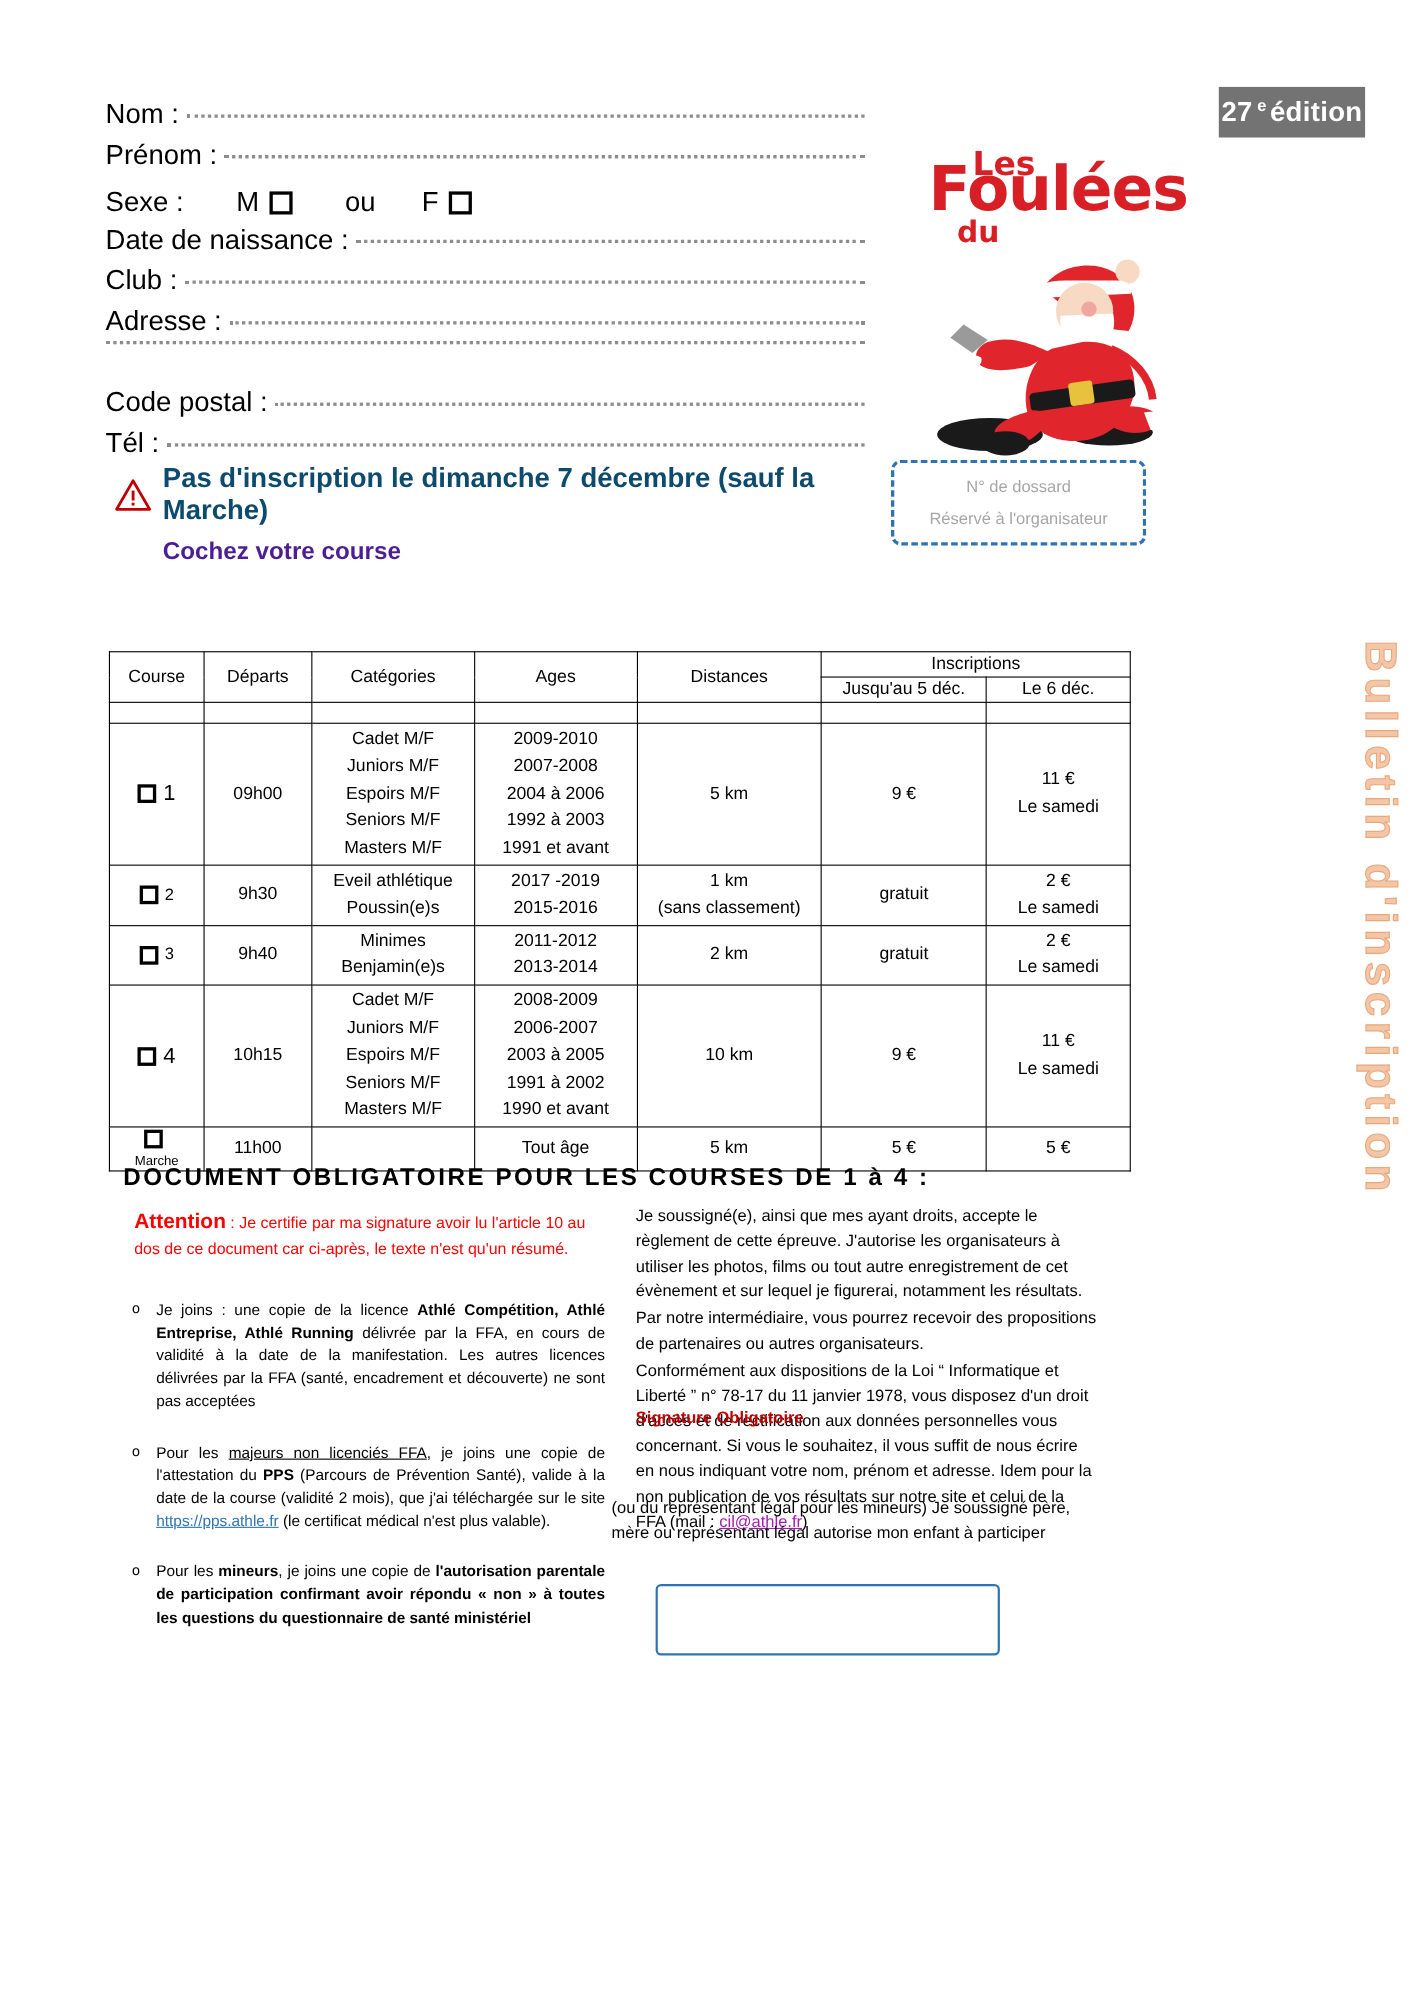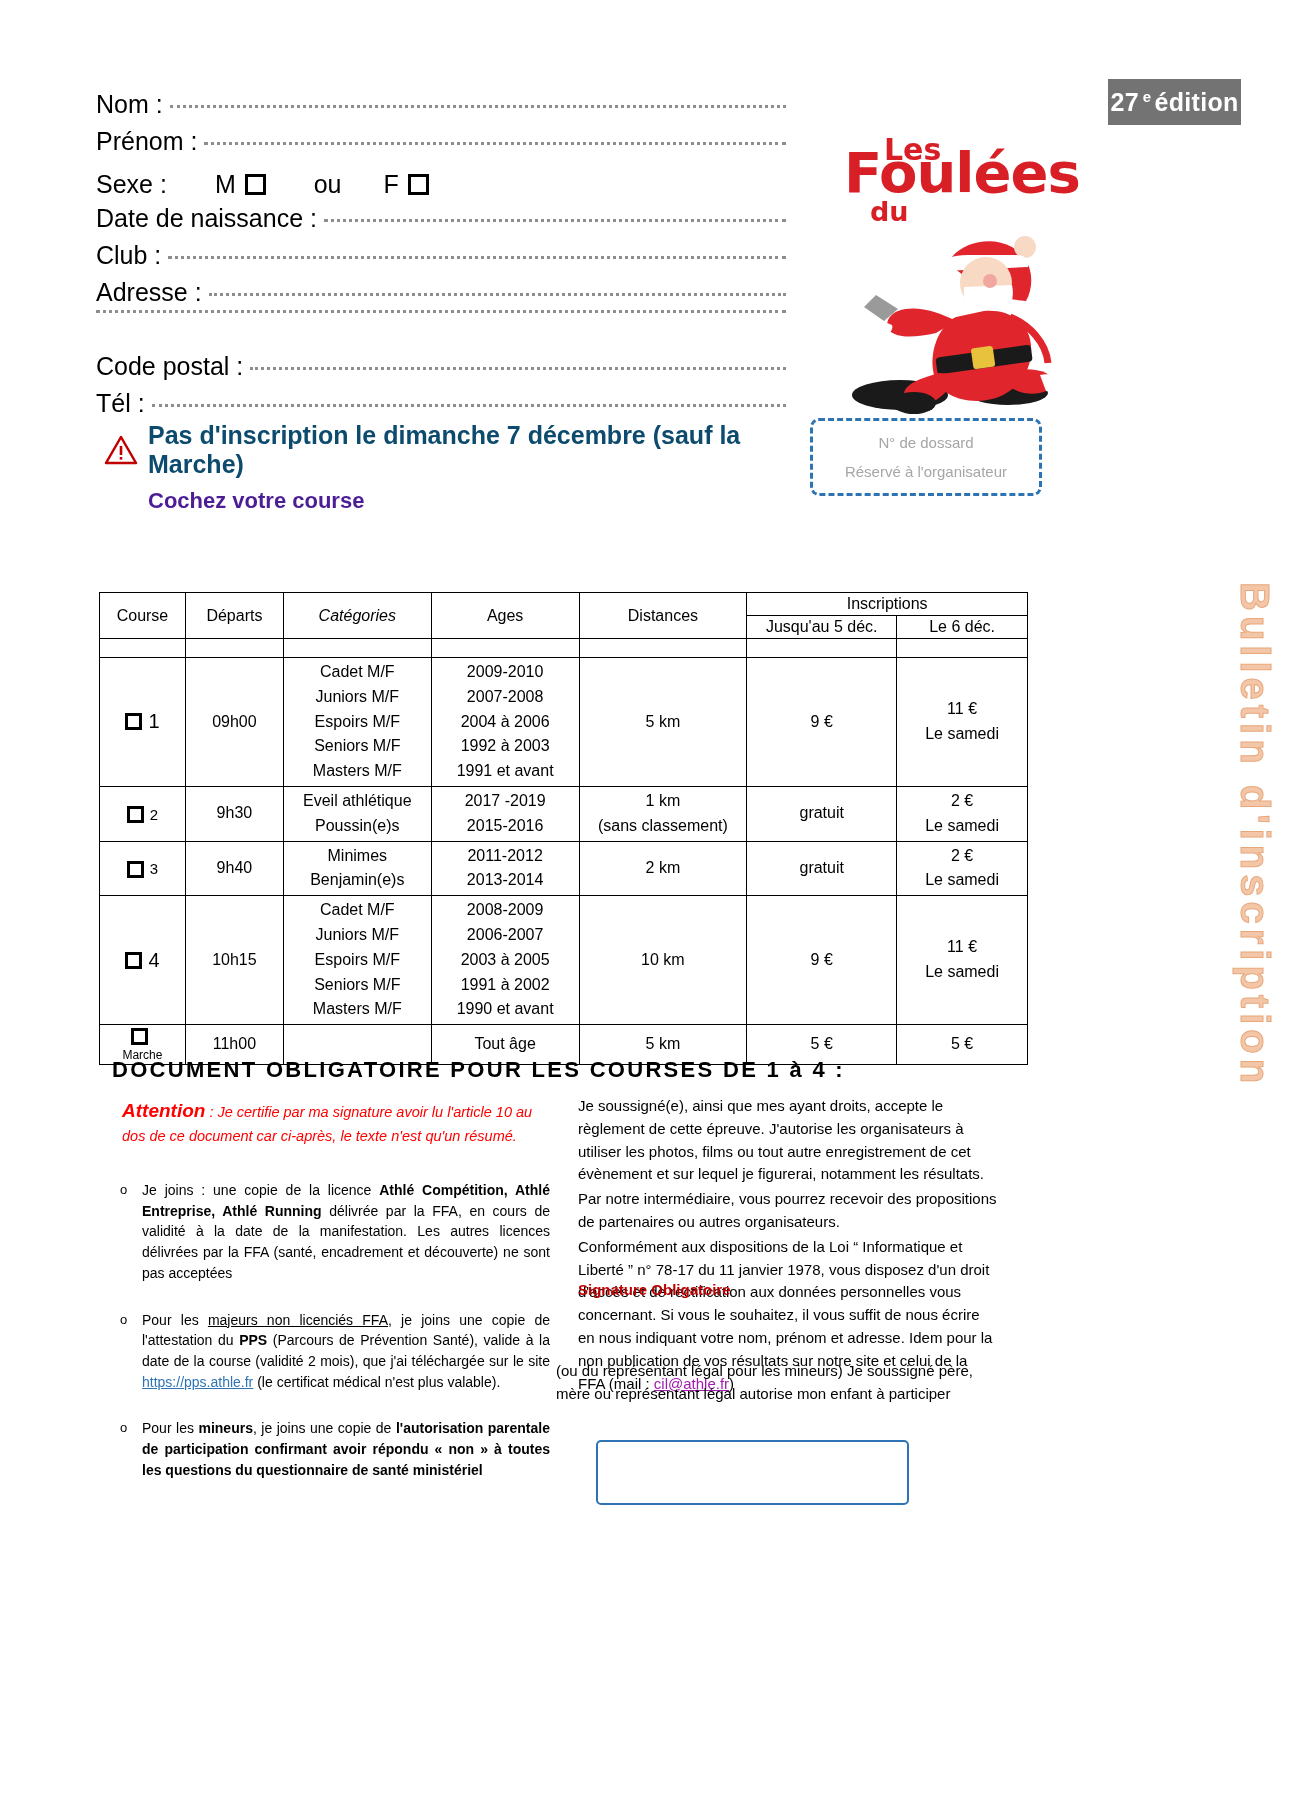--- a/index.html
+++ b/index.html
@@ -150,21 +150,21 @@
   }
   table.courses td, table.courses th {
     border: 1px solid #000;
     text-align: center;
     vertical-align: middle;
     font-weight: normal;
     padding: 2px 4px;
   }
   .col-course { width: 86px; }
   .col-departs { width: 98px; }
-  .col-cats { width: 148px; font-style: italic; }
+  .col-cats { width: 148px; }
   .col-ages { width: 148px; }
   .col-dist { width: 168px; }
   .col-p1 { width: 150px; }
   .col-p2 { width: 131px; }
   .hdr-insc { font-size: 16px; }
   .spacer-row td { height: 19px; border-top: 1px solid #000; }
   .multi { line-height: 1.55; }
   .chk-cell { text-align: center; }
   .chk-cell .box {
     display: inline-block;
@@ -188,21 +188,20 @@
   }
 
   
   .attention {
     position: absolute;
     left: 122px; top: 1097px;
     width: 430px;
     color: #ff0000;
     font-size: 14.5px;
     line-height: 1.5;
-    font-style: italic;
   }
   .attention b { font-size: 19px; }
 
   
   .bullets {
     position: absolute;
     left: 120px; top: 1180px;
     width: 430px;
     font-size: 14px;
     line-height: 1.48;

